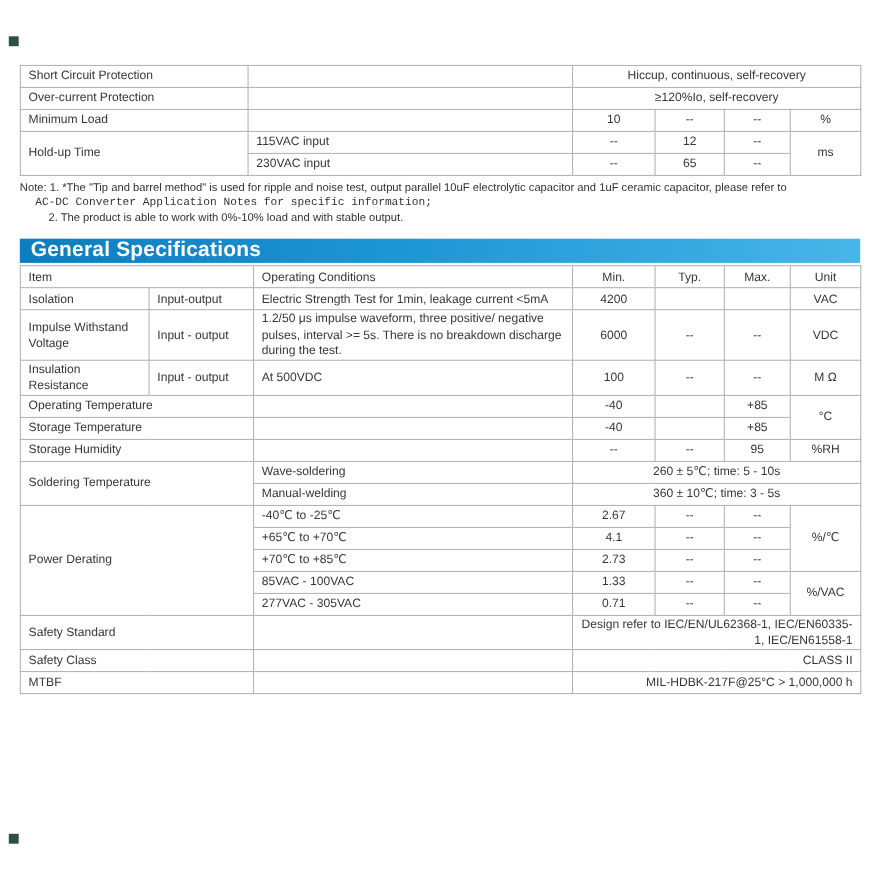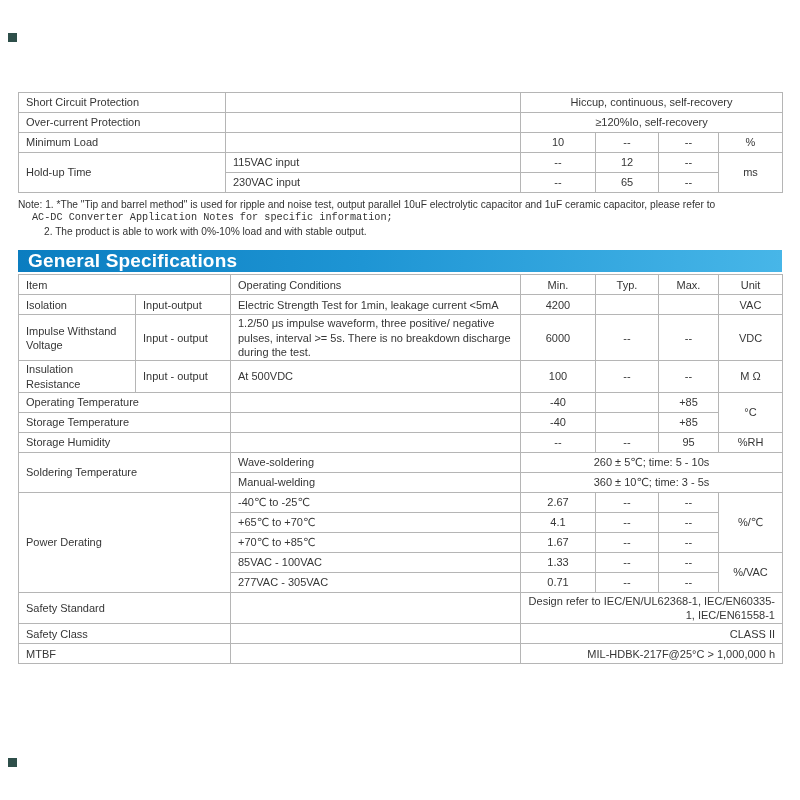--- a/index.html
+++ b/index.html
@@ -7,21 +7,21 @@
   body {
     width:800px; height:800px; background:#ffffff;
     font-family:"Liberation Sans","DejaVu Sans",sans-serif;
     color:#363636;
   }
   .page { position:relative; width:800px; height:800px; overflow:hidden; background:#fff; }
   .corner-mark { position:absolute; left:8px; width:9px; height:9px; background:#2e4f4a; }
   .corner-mark.top { top:33px; }
   .corner-mark.bottom { top:758px; }
 
-  .content { padding:92px 18px 0 18px; }
+  .content { padding:59px 18px 0 18px; }
 
   table.tbl { border-collapse:collapse; table-layout:fixed; width:764px; font-size:11px; }
   .tbl td {
     border:1px solid #b5b5b5;
     padding:1px 7px;
     height:20px;
     line-height:1.3;
     vertical-align:middle;
     overflow:hidden;
   }
@@ -201,21 +201,21 @@
           <td class="val" rowspan="3">%/℃</td>
         </tr>
         <tr>
           <td class="cond">+65℃ to +70℃</td>
           <td class="val">4.1</td>
           <td class="val">--</td>
           <td class="val">--</td>
         </tr>
         <tr>
           <td class="cond">+70℃ to +85℃</td>
-          <td class="val">1.67</td>
+          <td class="val">2.73</td>
           <td class="val">--</td>
           <td class="val">--</td>
         </tr>
         <tr>
           <td class="cond">85VAC - 100VAC</td>
           <td class="val">1.33</td>
           <td class="val">--</td>
           <td class="val">--</td>
           <td class="val" rowspan="2">%/VAC</td>
         </tr>

